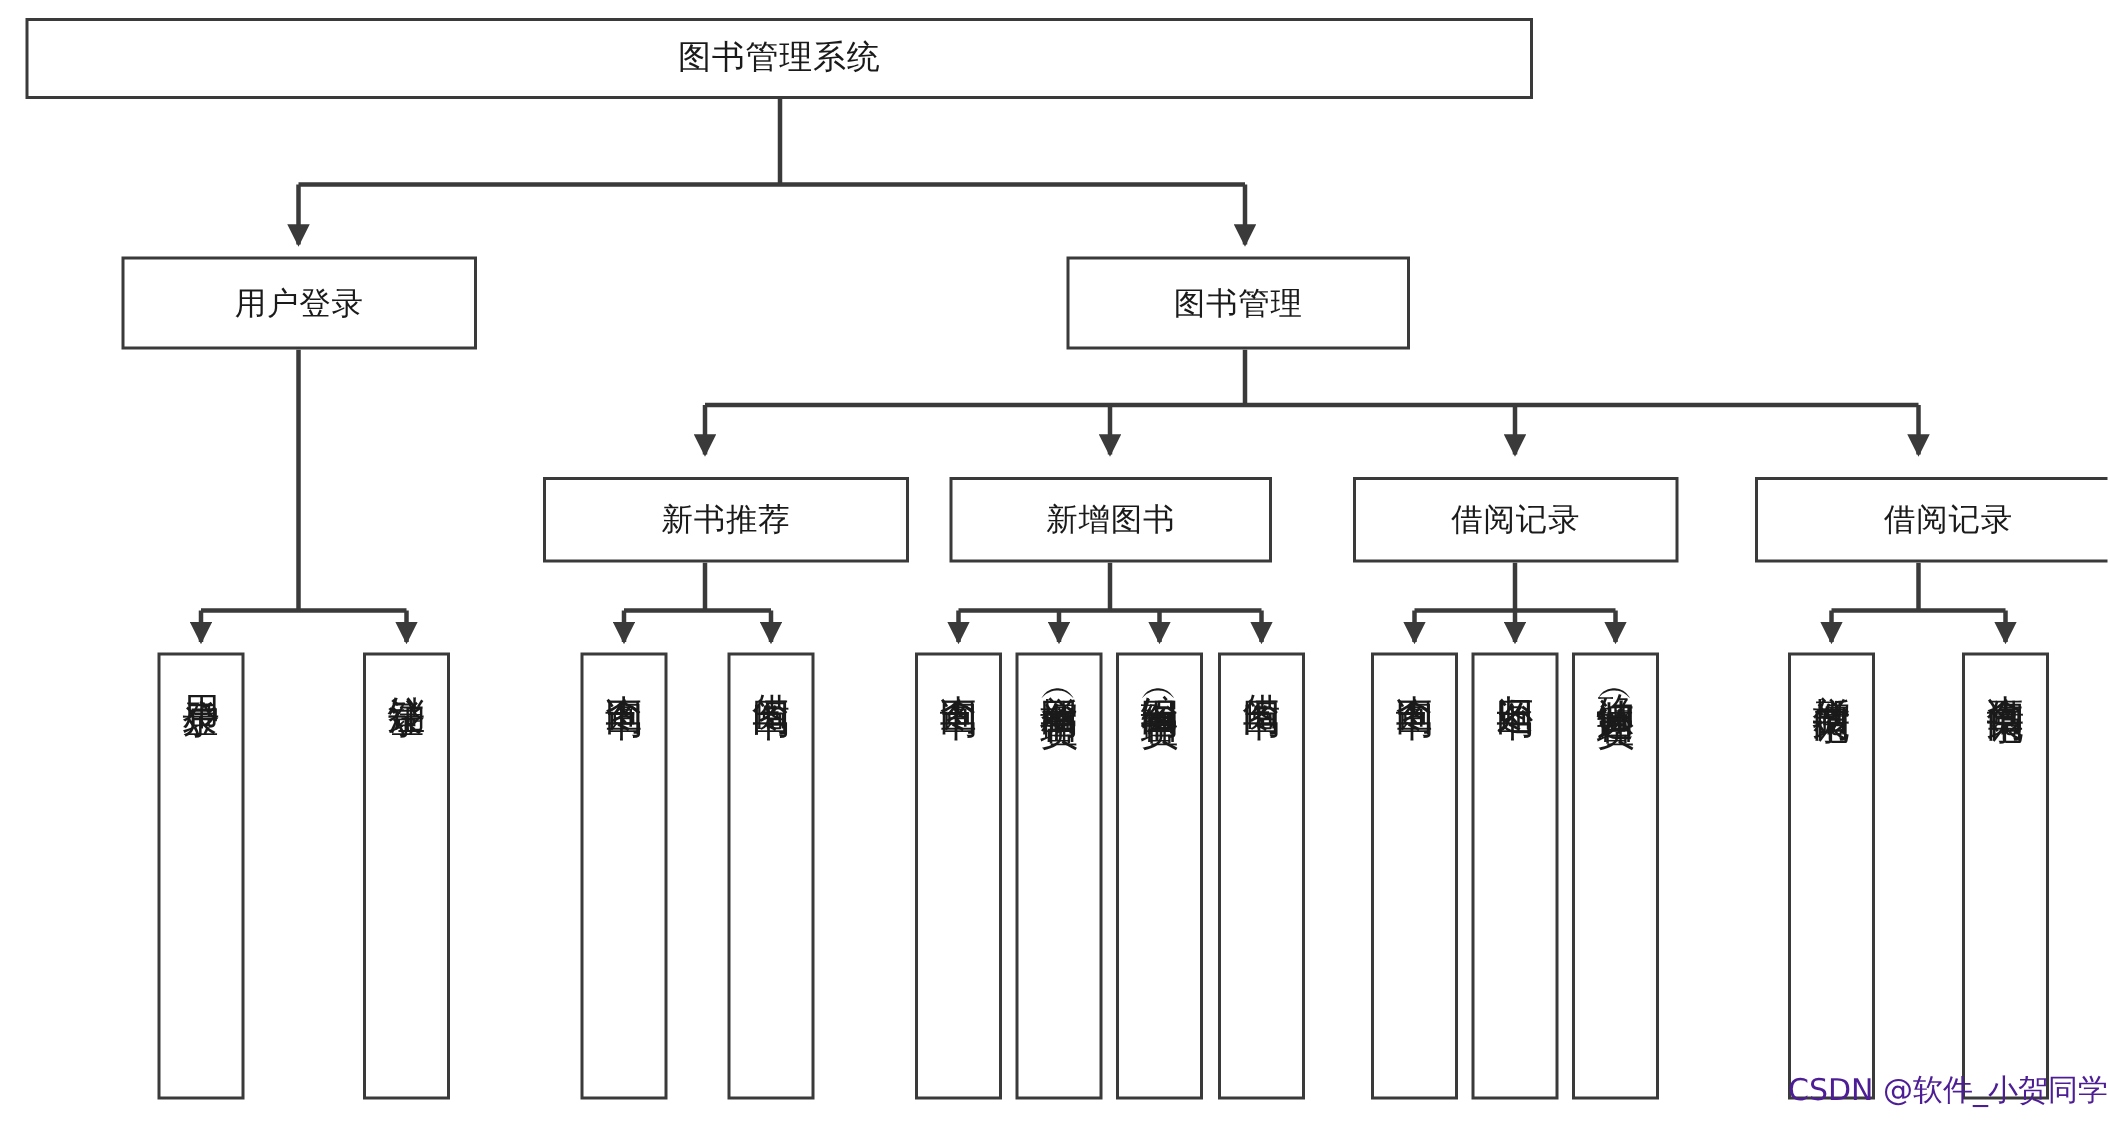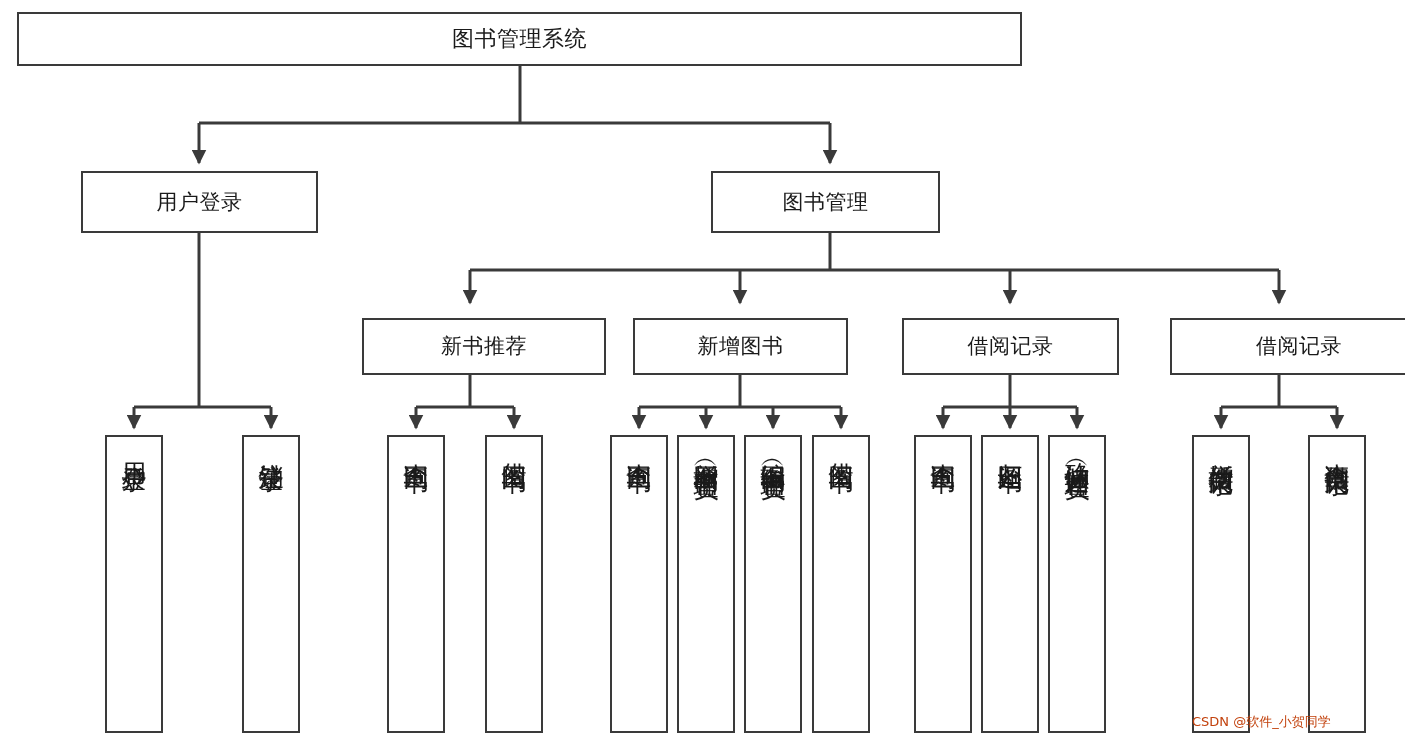--- a/index.html
+++ b/index.html
@@ -57,22 +57,22 @@
     letter-spacing: 2px;
     text-align: left;
   }
   #root-node .node-label {
     font-size: 22px;
   }
   #watermark {
     position: absolute;
     left: 1192px;
     top: 713px;
-    font-size: 13px;
-    color: #c2410c;
+    font-size: 20px;
+    color: #4c1d95;
     white-space: nowrap;
     font-family: "DejaVu Sans", "Liberation Sans", sans-serif;
     pointer-events: none;
   }
 </style>
 </head>
 <body>
 
 <div id="canvas">
 

